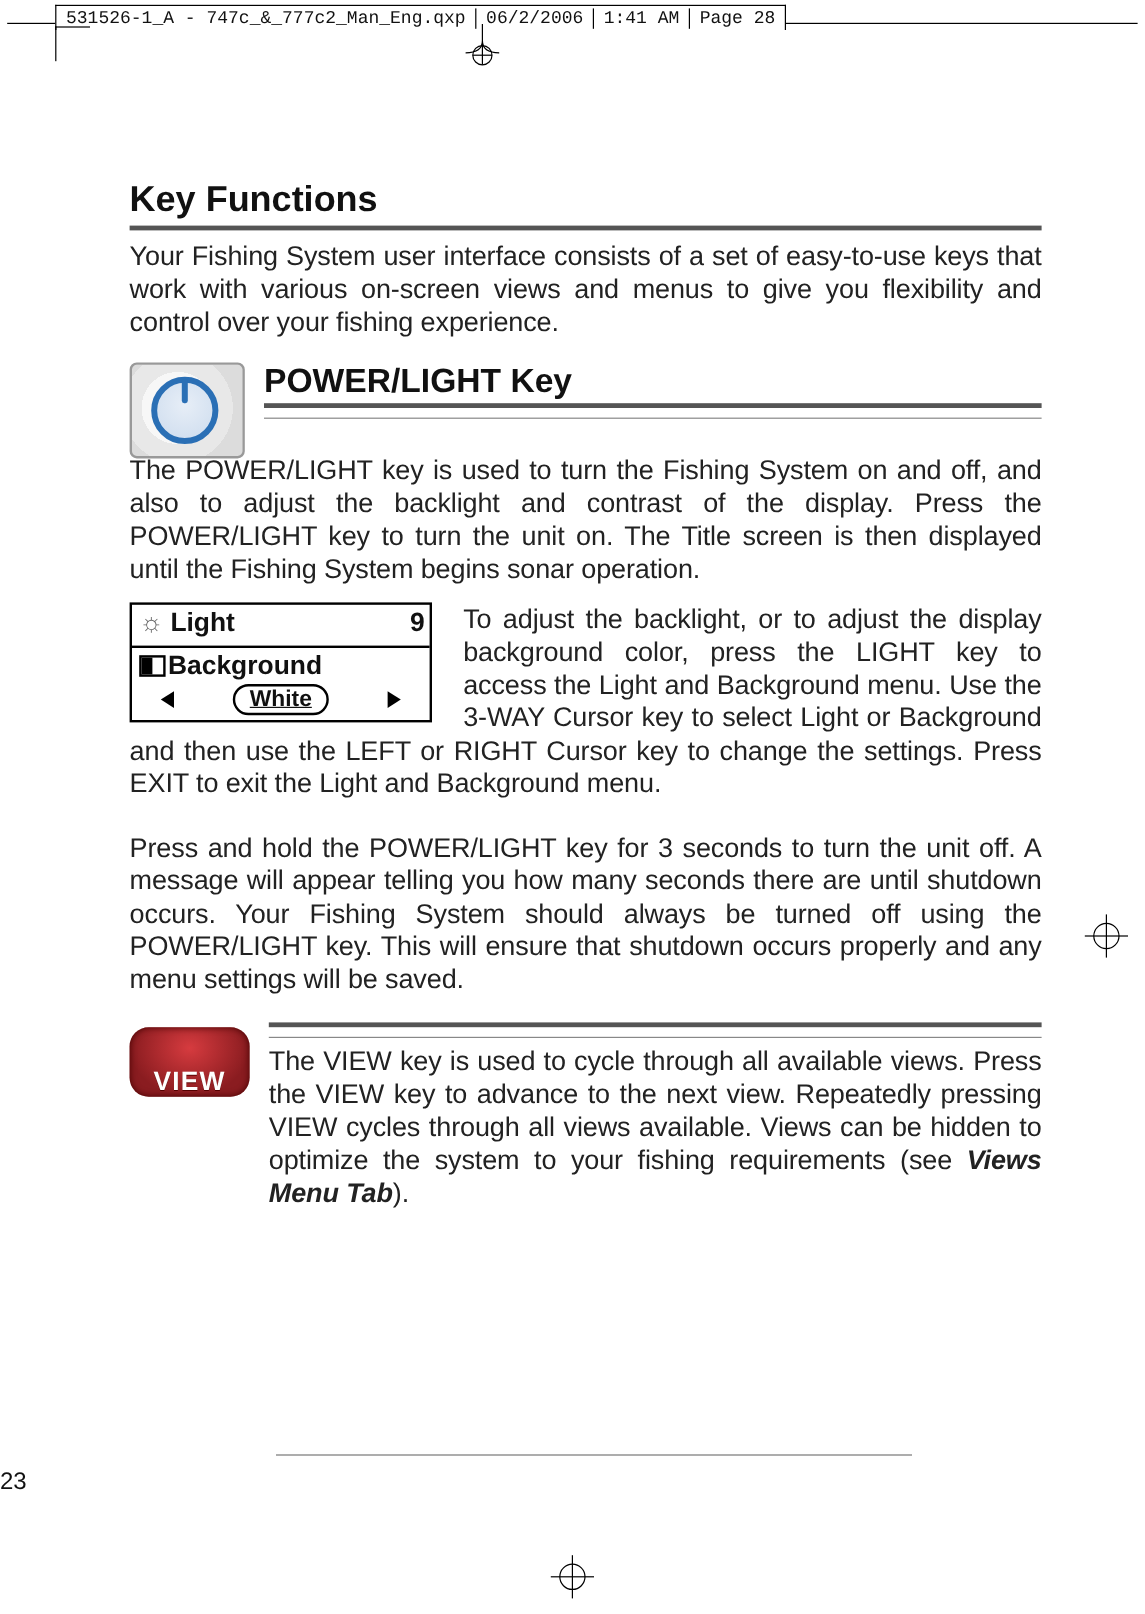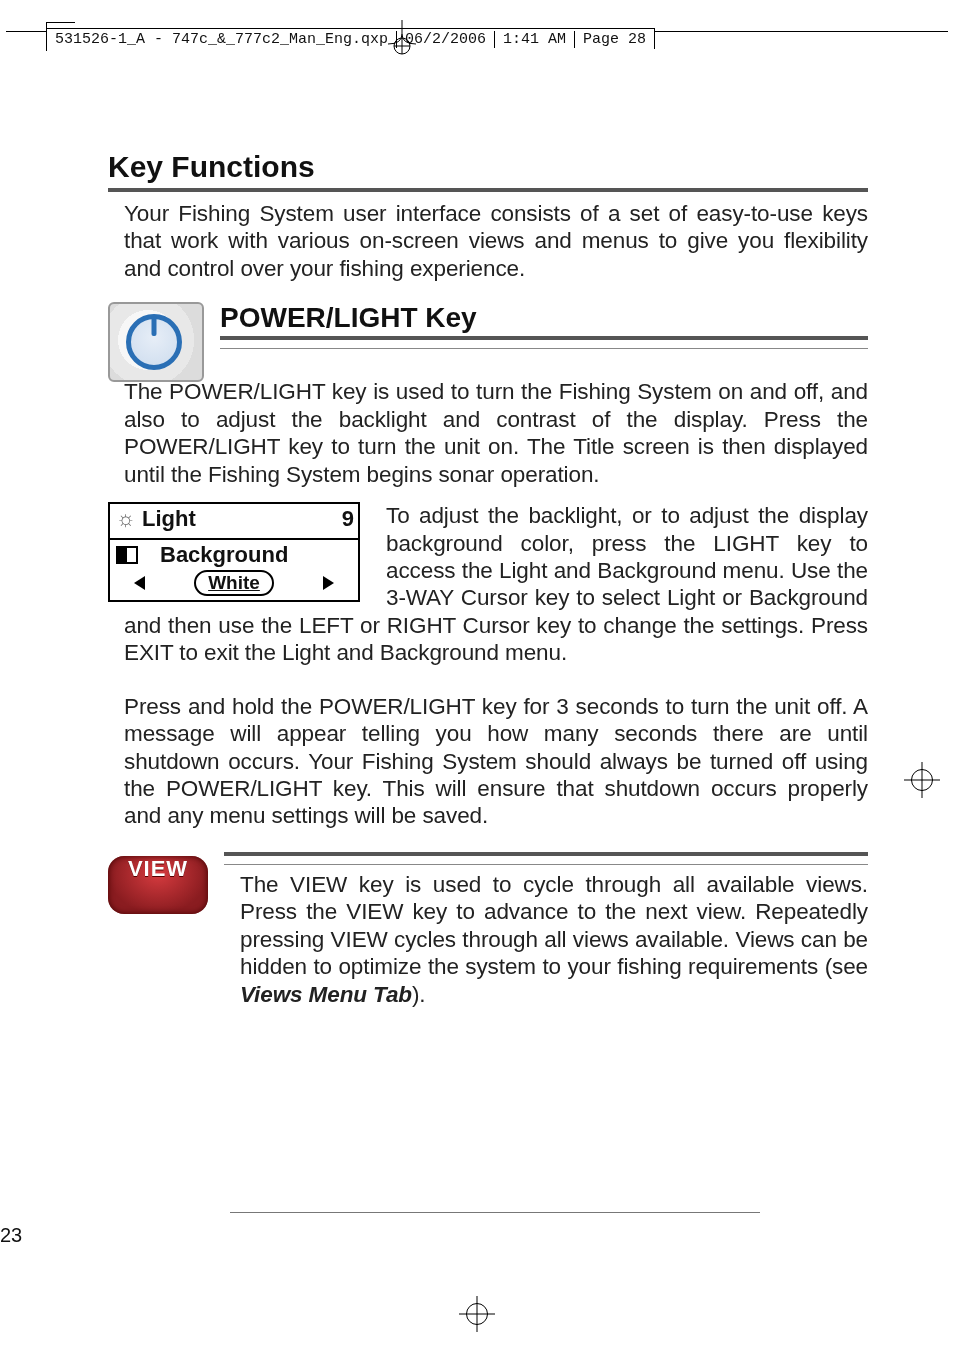--- a/index.html
+++ b/index.html
@@ -19,21 +19,20 @@
     display: flex;
     align-items: center;
     gap: 0;
   }
   .header-box {
     border: 1px solid #000;
     border-bottom: none;
     display: flex;
     align-items: center;
     height: 20px;
-    margin-top: 24px;
   }
   .header-seg {
     padding: 0 8px;
     border-right: 1px solid #000;
     white-space: pre;
   }
   .header-seg:first-child { border-left: none; }
   .header-seg:last-child { border-right: none; text-align: right; }
   .header-line-left {
     border-top: 1px solid #000;
@@ -74,21 +73,21 @@
     margin: 0 0 8px 0;
   }
   .thinrule {
     border: none;
     border-top: 1px solid #888;
     margin: 0 0 6px 0;
   }
   p {
     font-size: 22.5px;
     line-height: 1.22;
-    margin: 0 0 14px 16px;
+    margin: 0 0 14px 0;
     font-family: "Helvetica Neue Condensed", "Arial Narrow", Arial, sans-serif;
     font-stretch: condensed;
     letter-spacing: -0.1px;
     color: #222;
   }
   .justify { text-align: justify; }
   .subhead {
     font-size: 28px;
     font-weight: 800;
     margin: 0 0 2px 0;
@@ -151,21 +150,21 @@
   .sunicon {
     width: 20px; height: 20px; display: inline-block;
     color: #666;
     font-size: 22px;
     text-align: center;
     line-height: 20px;
   }
   .lightbox .row2 {
     padding: 2px 6px 0 6px;
   }
-  .lightbox .row2 .iconlab { display: flex; gap: 22px; align-items: center;}
+  .lightbox .row2 .iconlab { display: flex; gap: 2px; align-items: center;}
   .halfboxicon {
     width: 18px; height: 14px;
     border: 2.5px solid #000;
     display: inline-block;
     position: relative;
   }
   .halfboxicon::after {
     content: "";
     position: absolute;
     left: 0; top: 0; bottom: 0; width: 50%;
@@ -194,21 +193,21 @@
   .tri.left { border-right: 11px solid #000; }
   .tri.right { border-left: 11px solid #000; }
   .float-wrap::after { content: ""; display: block; clear: both; }
   .float-left { float: left; margin-right: 16px; }
   .view-icon {
     width: 100px; height: 58px;
     border-radius: 16px;
     background: radial-gradient(ellipse at 50% 30%, #d63b3f, #8a1c20 70%);
     color: #fff;
     display: flex;
-    align-items: flex-start;
+    align-items: flex-end;
     justify-content: center;
     font-weight: 800;
     font-size: 22px;
     font-family: Arial, sans-serif;
     box-shadow: inset 0 0 6px #400;
     text-shadow: 0 1px 0 #500;
     letter-spacing: 1px;
   }
   em.booki { font-style: italic; font-weight: 700; }
   .footer-rule {

